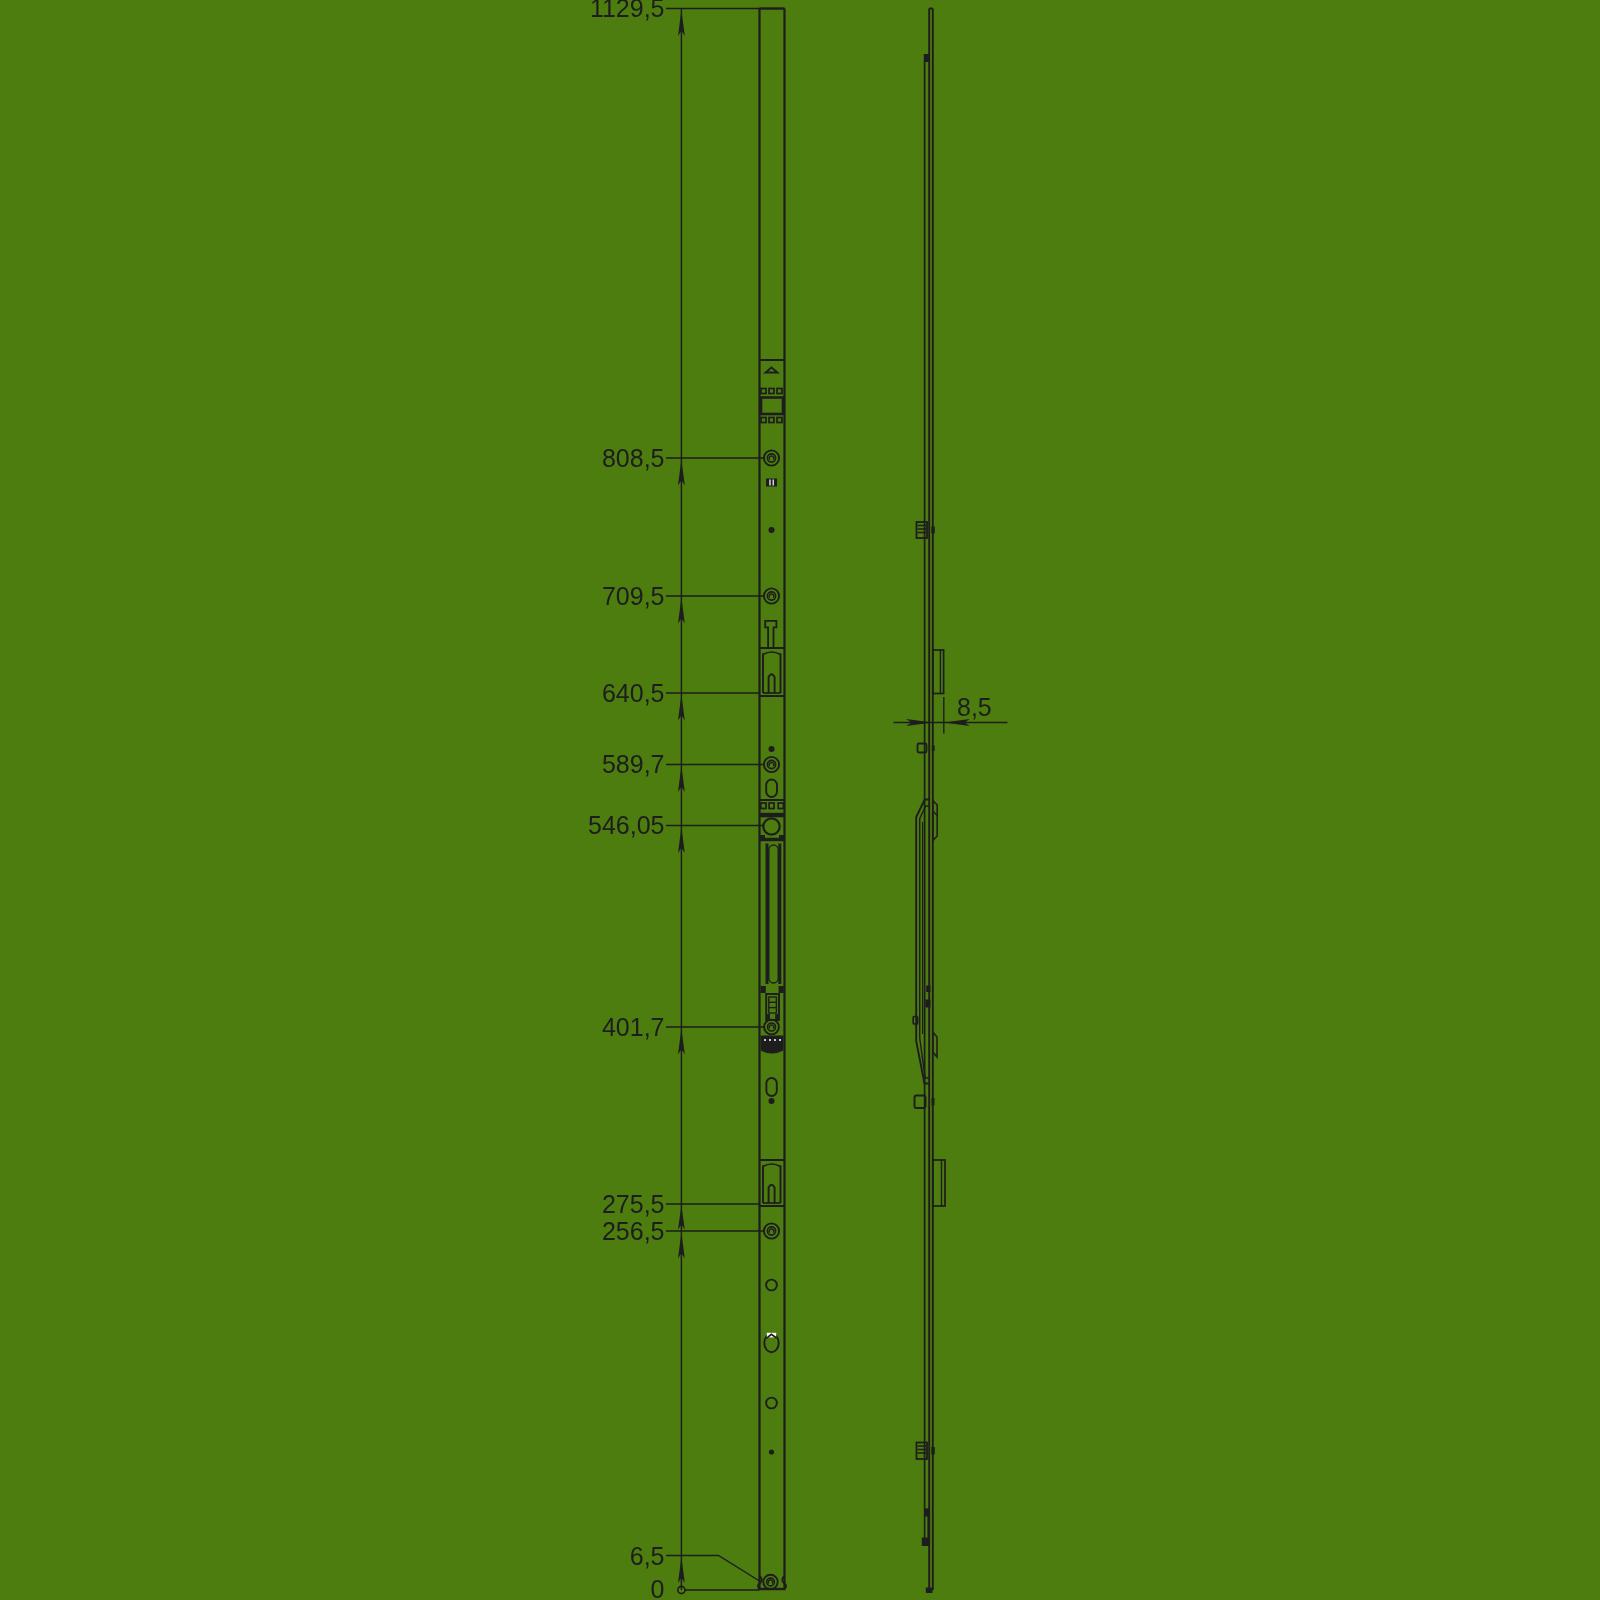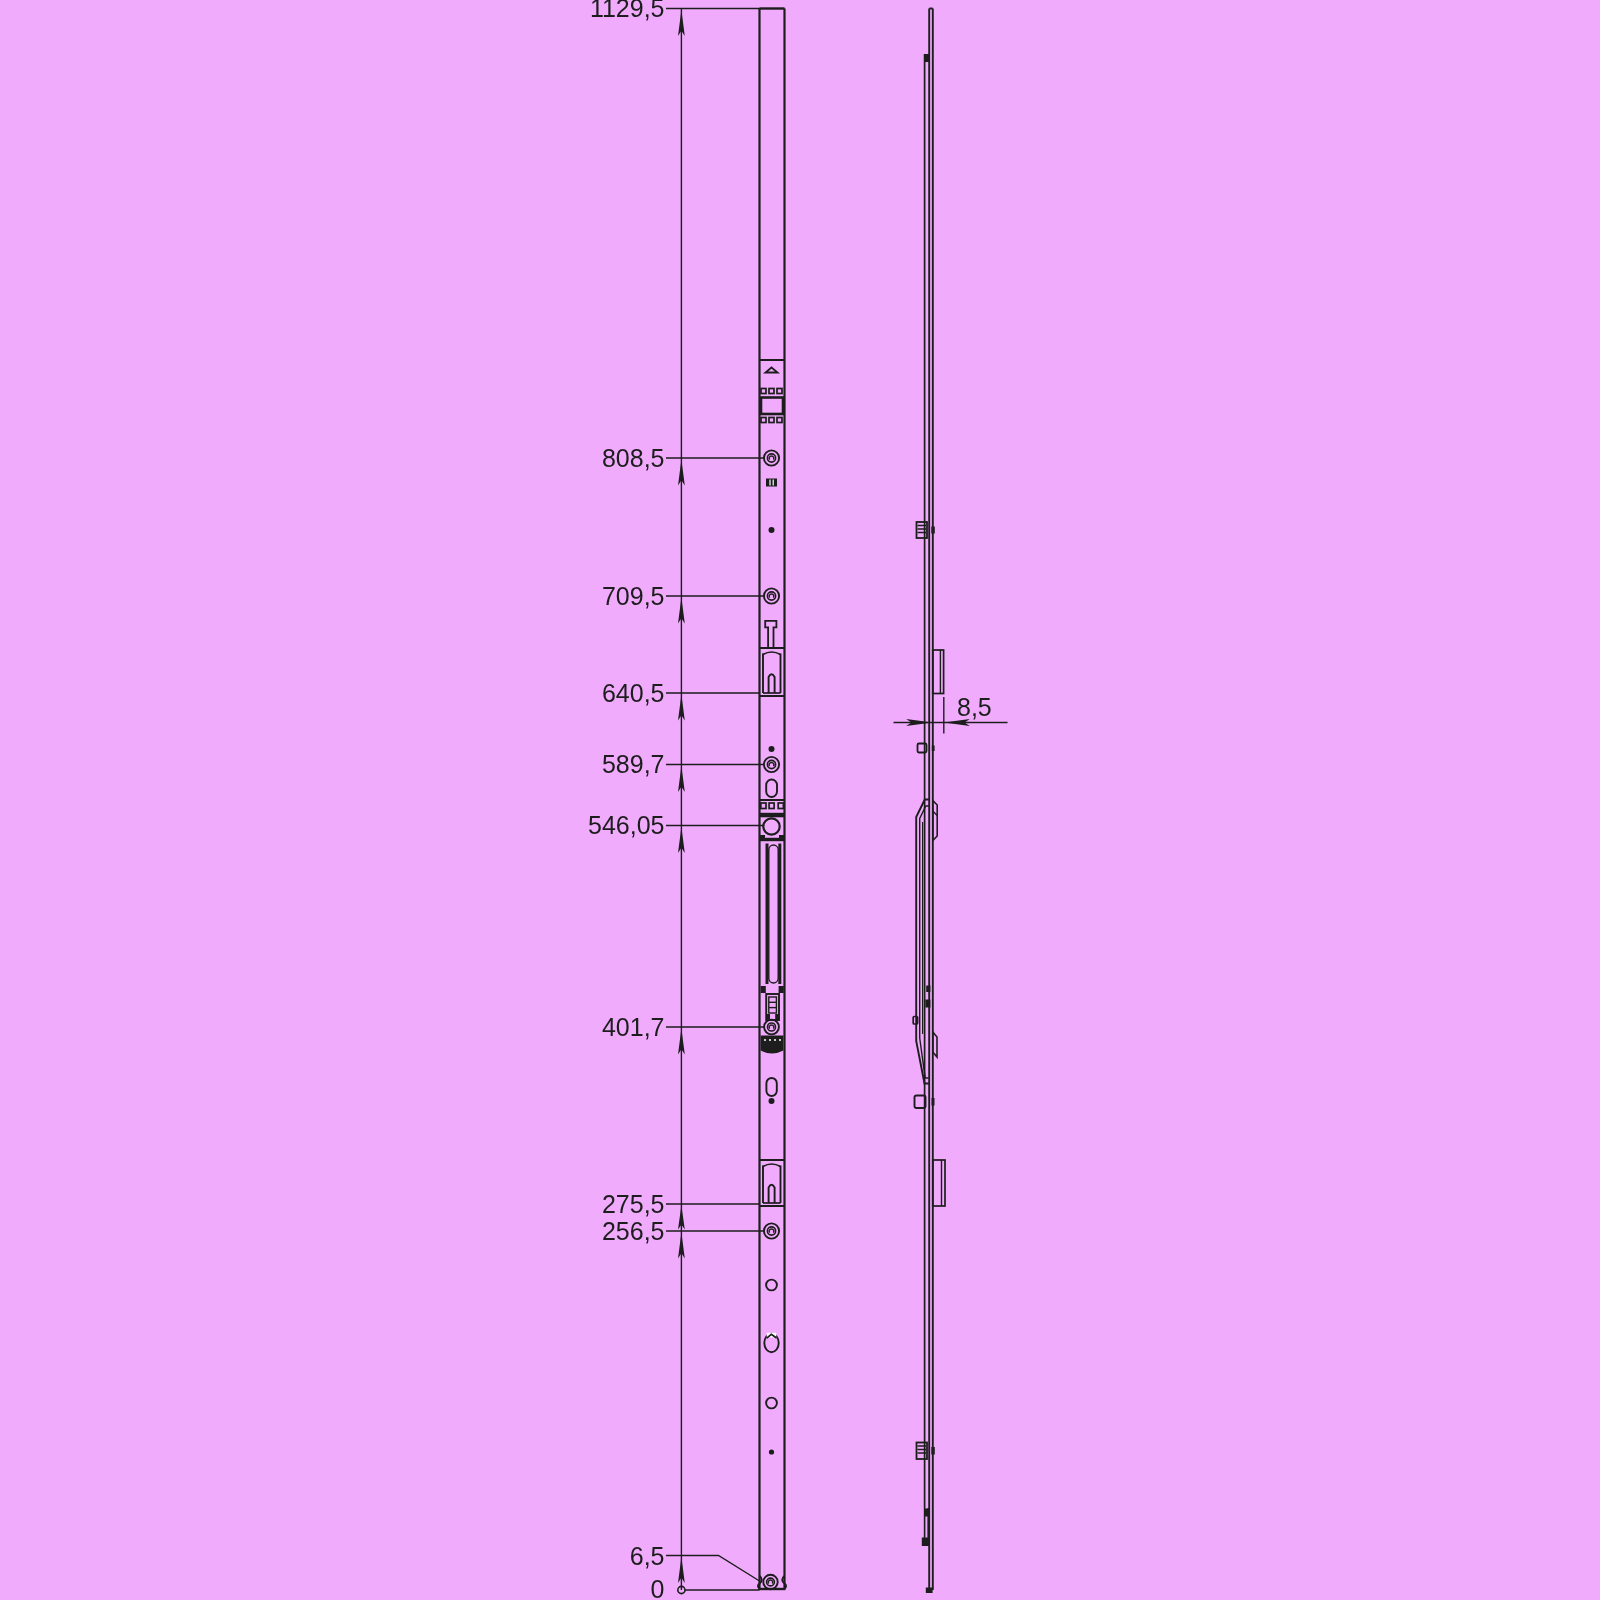--- a/index.html
+++ b/index.html
@@ -1,16 +1,16 @@
 <!DOCTYPE html>
 <html><head>
 <meta charset="utf-8">
 <style>
   html,body{margin:0;padding:0;background:#ffffff;}
-  .stage{width:1600px;height:1600px;position:relative;background:#f0abfc;text-decoration:underline;}
+  .stage{width:1600px;height:1600px;position:relative;background:#4d7c0f;text-decoration:underline;}
   svg{display:block;}
   text{font-family:"Liberation Sans","DejaVu Sans",sans-serif;fill:#1d1d1d;}
   .dimlabel{font-size:25px;}
   .ln{stroke:#1d1d1d;fill:none;}
 </style>
 </head>
 <body>
 
 <div class="stage">
 <svg width="1600" height="1600" viewBox="0 0 1600 1600">

